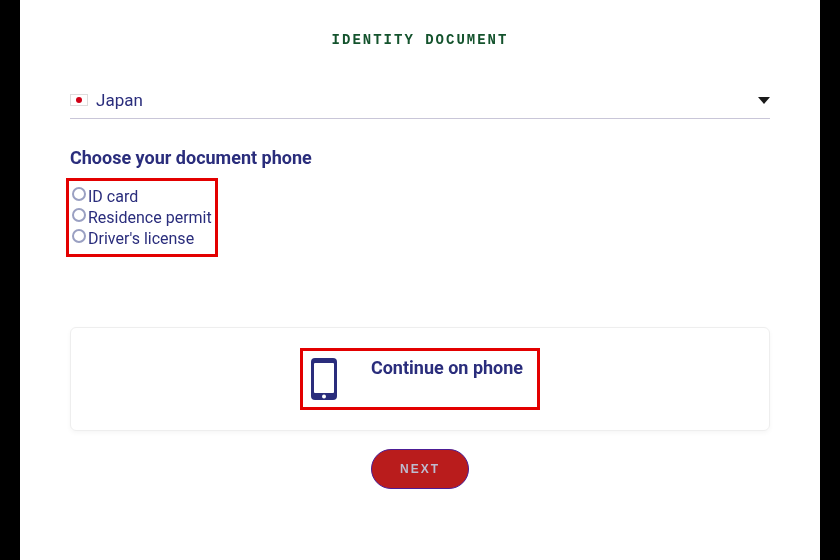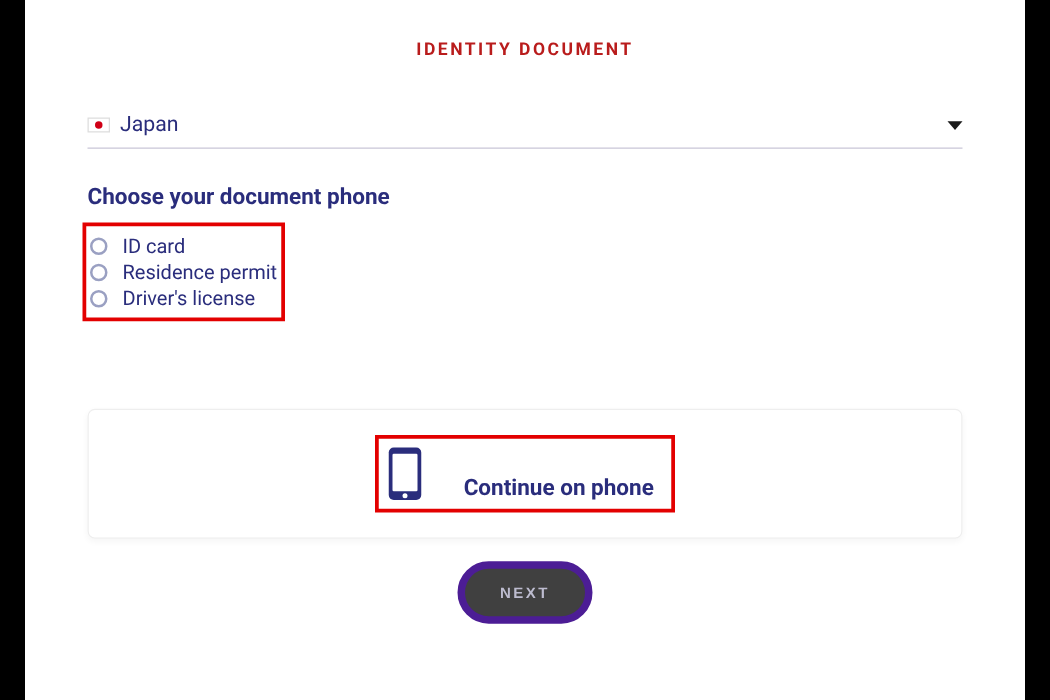--- a/index.html
+++ b/index.html
@@ -12,27 +12,28 @@
     }
     .page {
       background: #fff;
       width: 800px;
       height: 560px;
       margin: 0 auto;
       padding: 0 50px;
       position: relative;
     }
     .title {
-      color: #b91c1c;
+      color: #14532d;
       font-size: 14px;
       font-weight: 700;
       letter-spacing: 2px;
       text-align: center;
       padding-top: 32px;
       padding-bottom: 36px;
+      font-family: Liberation Mono, monospace;
     }
     .label {
       color: #2a2d7c;
       font-size: 18px;
       font-weight: 700;
       margin-bottom: 10px;
     }
     .select-row {
       display: flex;
       align-items: center;
@@ -71,22 +72,22 @@
       border-top: 7px solid #1a1a1a;
     }
     .radio-group {
       border: 3px solid #e30000;
       display: inline-block;
       padding: 4px 3px 4px 3px;
       margin-left: -4px;
     }
     .radio-row {
       display: flex;
-      align-items: center;
-      gap: 12px;
+      align-items: flex-start;
+      gap: 2px;
       margin: 2px 0;
     }
     .radio {
       width: 14px; height: 14px;
       border: 2px solid #9aa0c2;
       border-radius: 50%;
       background: #fff;
       cursor: pointer;
     }
     .radio-label {
@@ -98,41 +99,41 @@
       margin-top: 70px;
       border: 1px solid #eee;
       border-radius: 6px;
       box-shadow: 0 2px 5px rgba(0,0,0,0.04);
       padding: 20px;
       display: flex;
       justify-content: center;
     }
     .continue-inner {
       display: flex;
-      align-items: flex-end;
+      align-items: flex-start;
       gap: 32px;
       border: 3px solid #e30000;
       padding: 6px 14px 6px 6px;
       cursor: pointer;
     }
     .continue-text {
       color: #2a2d7c;
       font-size: 18px;
       font-weight: 700;
     }
     .phone-icon-svg {
       width: 30px;
       height: 44px;
       fill: #2a2d7c;
     }
     .next-btn {
       display: block;
       margin: 18px auto 0 auto;
-      border: 6px solid #4c1d95;
-      background: #404040;
+      border: 1px solid #4c1d95;
+      background: #b91c1c;
       color: #bdbccf;
       font-size: 12px;
       font-weight: 700;
       letter-spacing: 2px;
       padding: 12px 28px;
       border-radius: 999px;
       cursor: pointer;
     }
   </style>
 </head>

